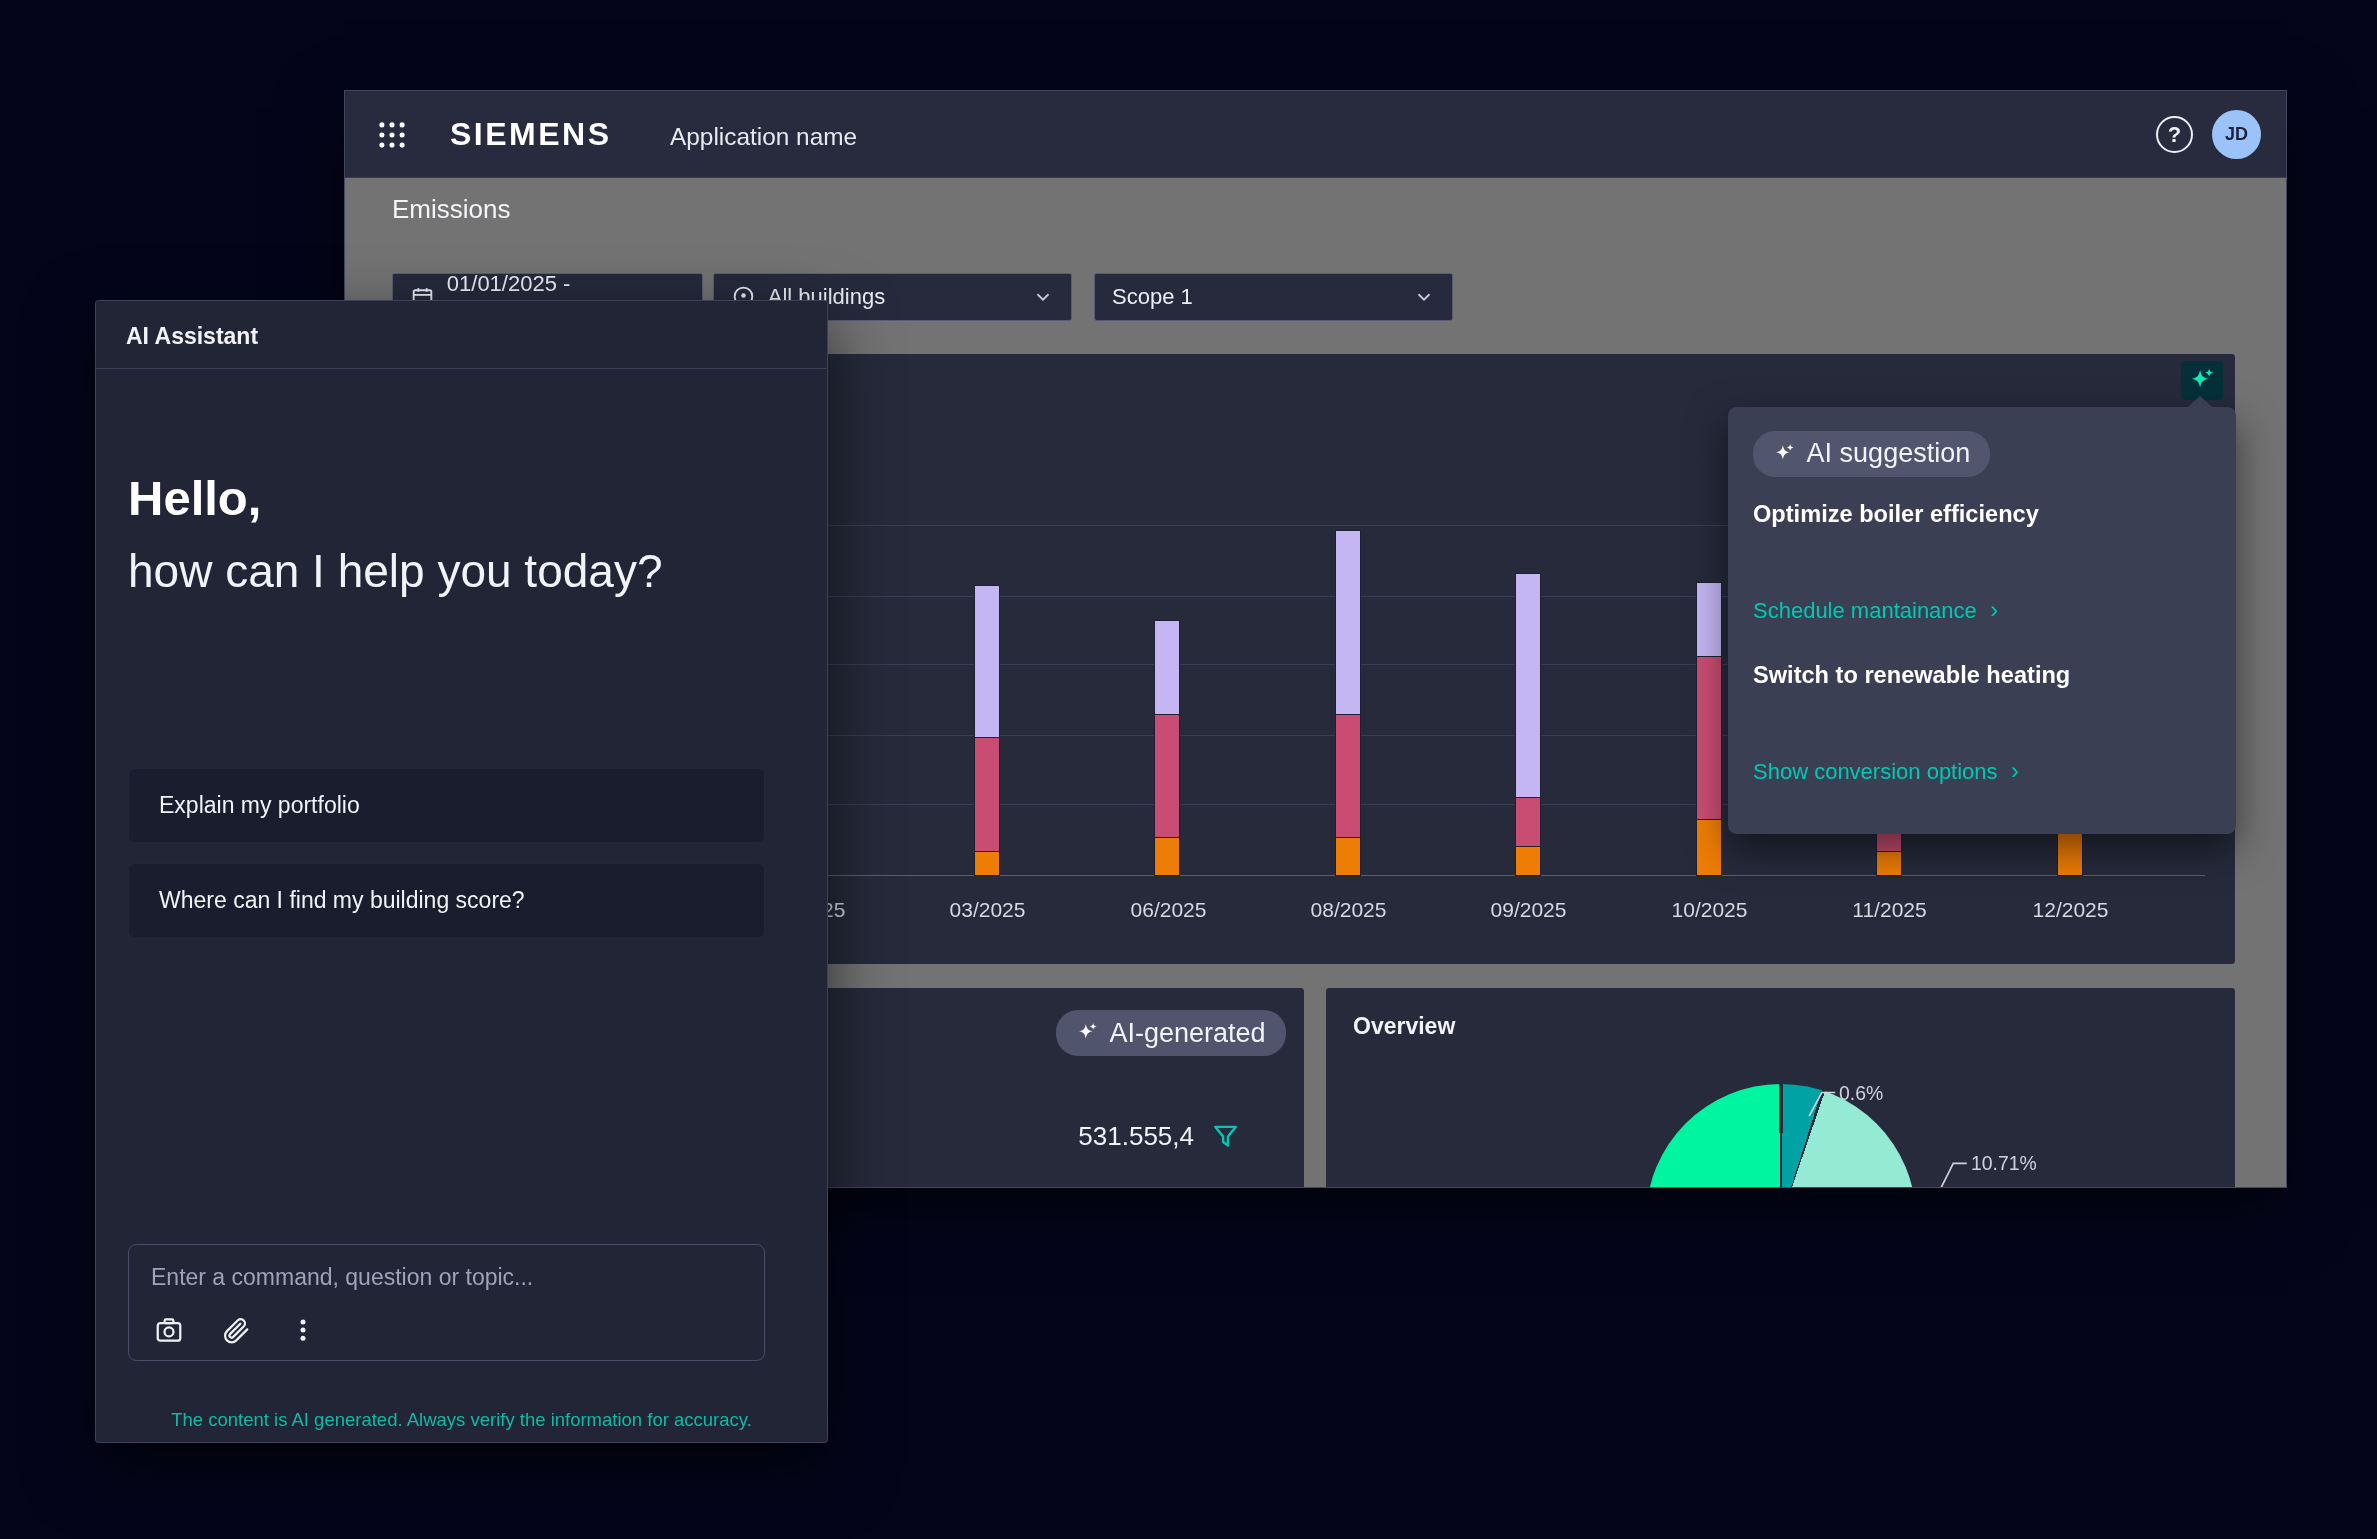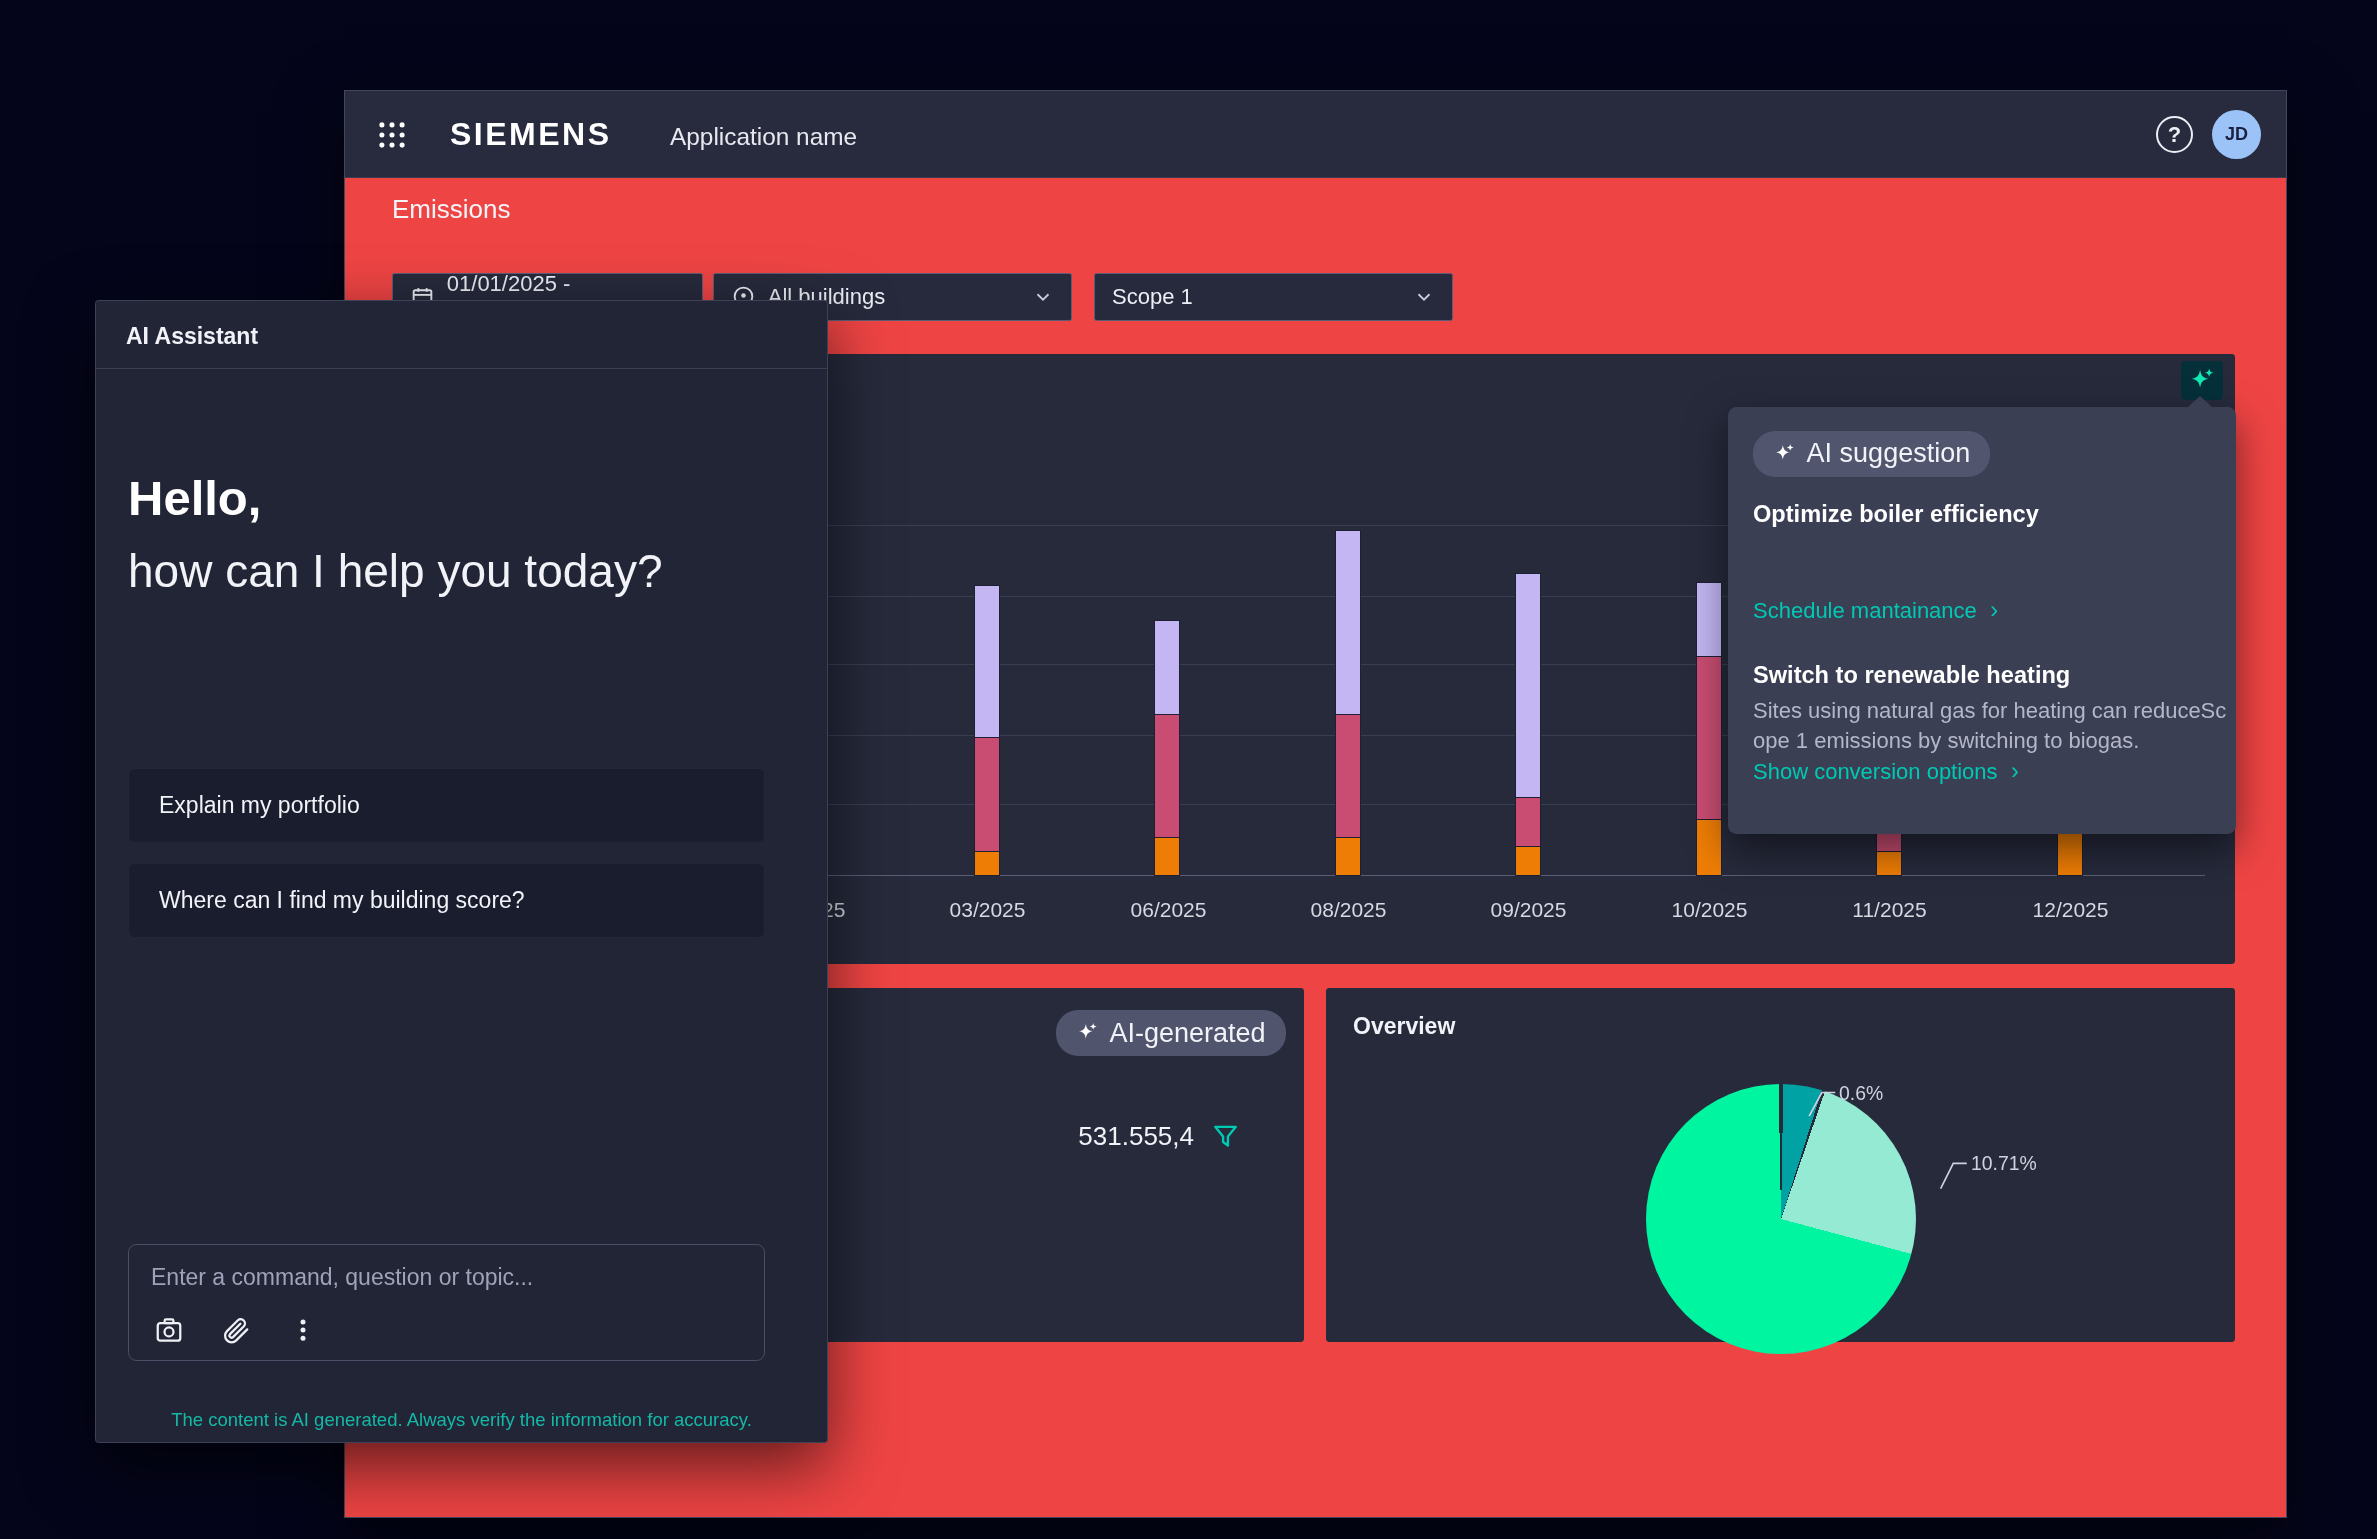--- a/index.html
+++ b/index.html
@@ -7,22 +7,22 @@
   body {
     background:#04051a;
     font-family:"Liberation Sans", sans-serif;
     color:#f0f1f6;
     position:relative;
   }
   .stage { position:absolute; inset:0; }
 
   
   .app-window {
-    position:absolute; left:344px; top:90px; width:1943px; height:1428px;
-    background:#ef4444; border:0.8px solid #43465e; overflow:hidden;
+    position:absolute; left:344px; top:90px; width:1943px; height:1098px;
+    background:#737373; border:0.8px solid #43465e; overflow:hidden;
     box-shadow:0 20px 59px rgba(0,0,0,.55);
   }
   .app-header {
     position:absolute; left:0; top:0; right:0; height:87px;
     background:#282b3d; border-bottom:0.8px solid #3a3d52;
     display:flex; align-items:center;
   }
   .launcher { position:absolute; left:31px; top:28px; width:32px; height:32px; display:flex; align-items:center; justify-content:center; cursor:pointer; }
   .brand { position:absolute; left:105px; top:25px; font-size:32px; font-weight:800; letter-spacing:2.5px; color:#ffffff; }
   .app-title { position:absolute; left:325px; top:32px; font-size:24.4px; font-weight:400; color:#e8e9f0; }
@@ -303,24 +303,20 @@
         <span>AI suggestion</span>
       </div>
 
       <div class="sg-title" style="top:94px;">Optimize boiler efficiency</div>
       <div class="sg-link" style="top:190px;">
         <span>Schedule mantainance</span>
         <span class="arr">›</span>
       </div>
 
       <div class="sg-title" style="top:255px;">Switch to renewable heating</div>
-      <div class="sg-body" style="top:289px;">
-        <div>Sites using natural gas for heating can reduceSc</div>
-        <div>ope 1 emissions by switching to biogas.</div>
-      </div>
       <div class="sg-link" style="top:351px;">
         <span>Show conversion options</span>
         <span class="arr">›</span>
       </div>
     </div>
 
   </div>
 
   <div class="ai-panel">
     <div class="ai-panel-header">

